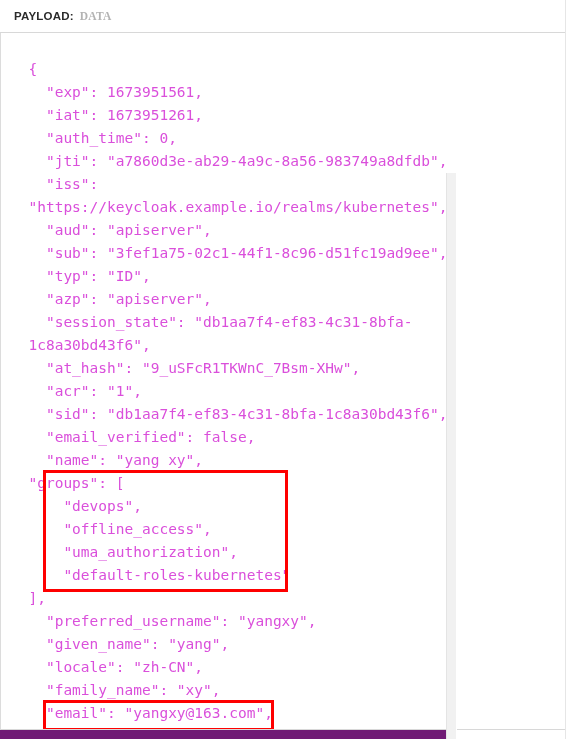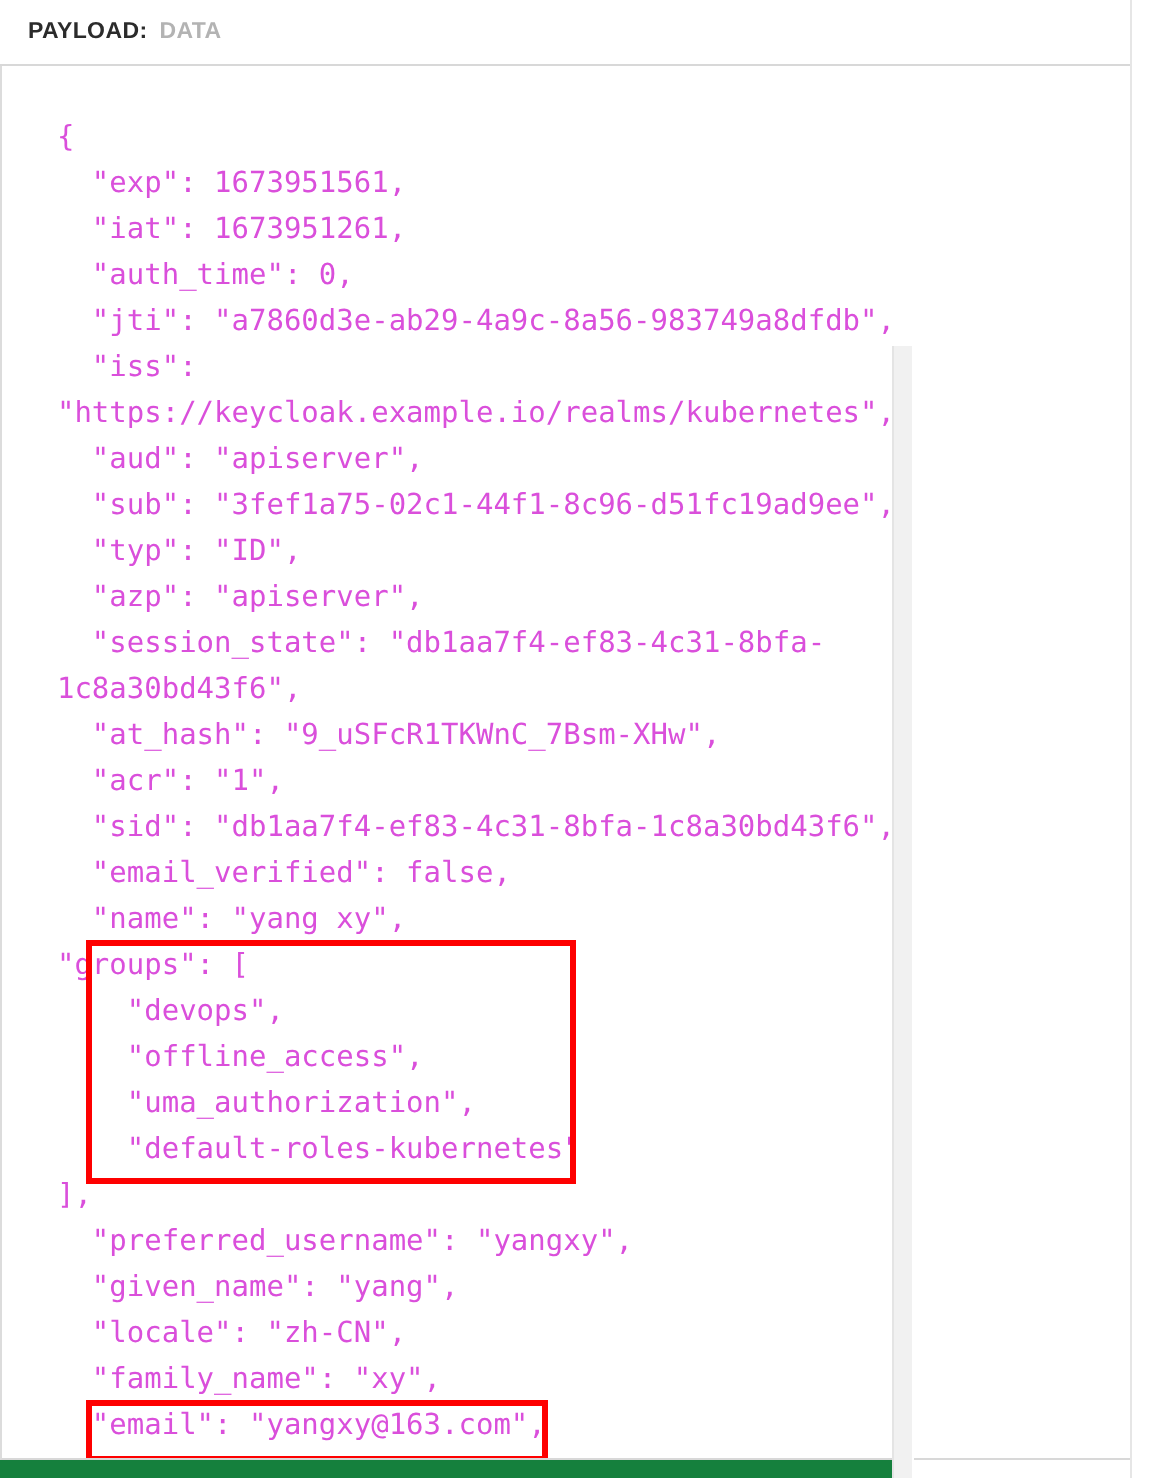--- a/index.html
+++ b/index.html
@@ -15,21 +15,21 @@
     overflow: hidden;
     position: relative;
   }
 
   #viewer {
     position: absolute;
     left: 0;
     top: 0;
     width: 457px;
     height: 739px;
-    background: #15803d;
+    background: #701a75;
     box-sizing: border-box;
   }
 
   
   .header {
     position: absolute;
     left: 0;
     top: 0;
     width: 565px;
     height: 33px;
@@ -41,21 +41,21 @@
     padding-left: 14px;
   }
   .header-label {
     font-family: "Liberation Sans", sans-serif;
     font-size: 11.5px;
     font-weight: bold;
     color: #2b2b2b;
     letter-spacing: 0.2px;
   }
   .header-value {
-    font-family: Liberation Sans, sans-serif;
+    font-family: Liberation Serif, serif;
     font-size: 11.5px;
     font-weight: bold;
     color: #b3b3b3;
     letter-spacing: 0.2px;
     margin-left: 6px;
   }
 
   
   .code-pane {
     position: absolute;

